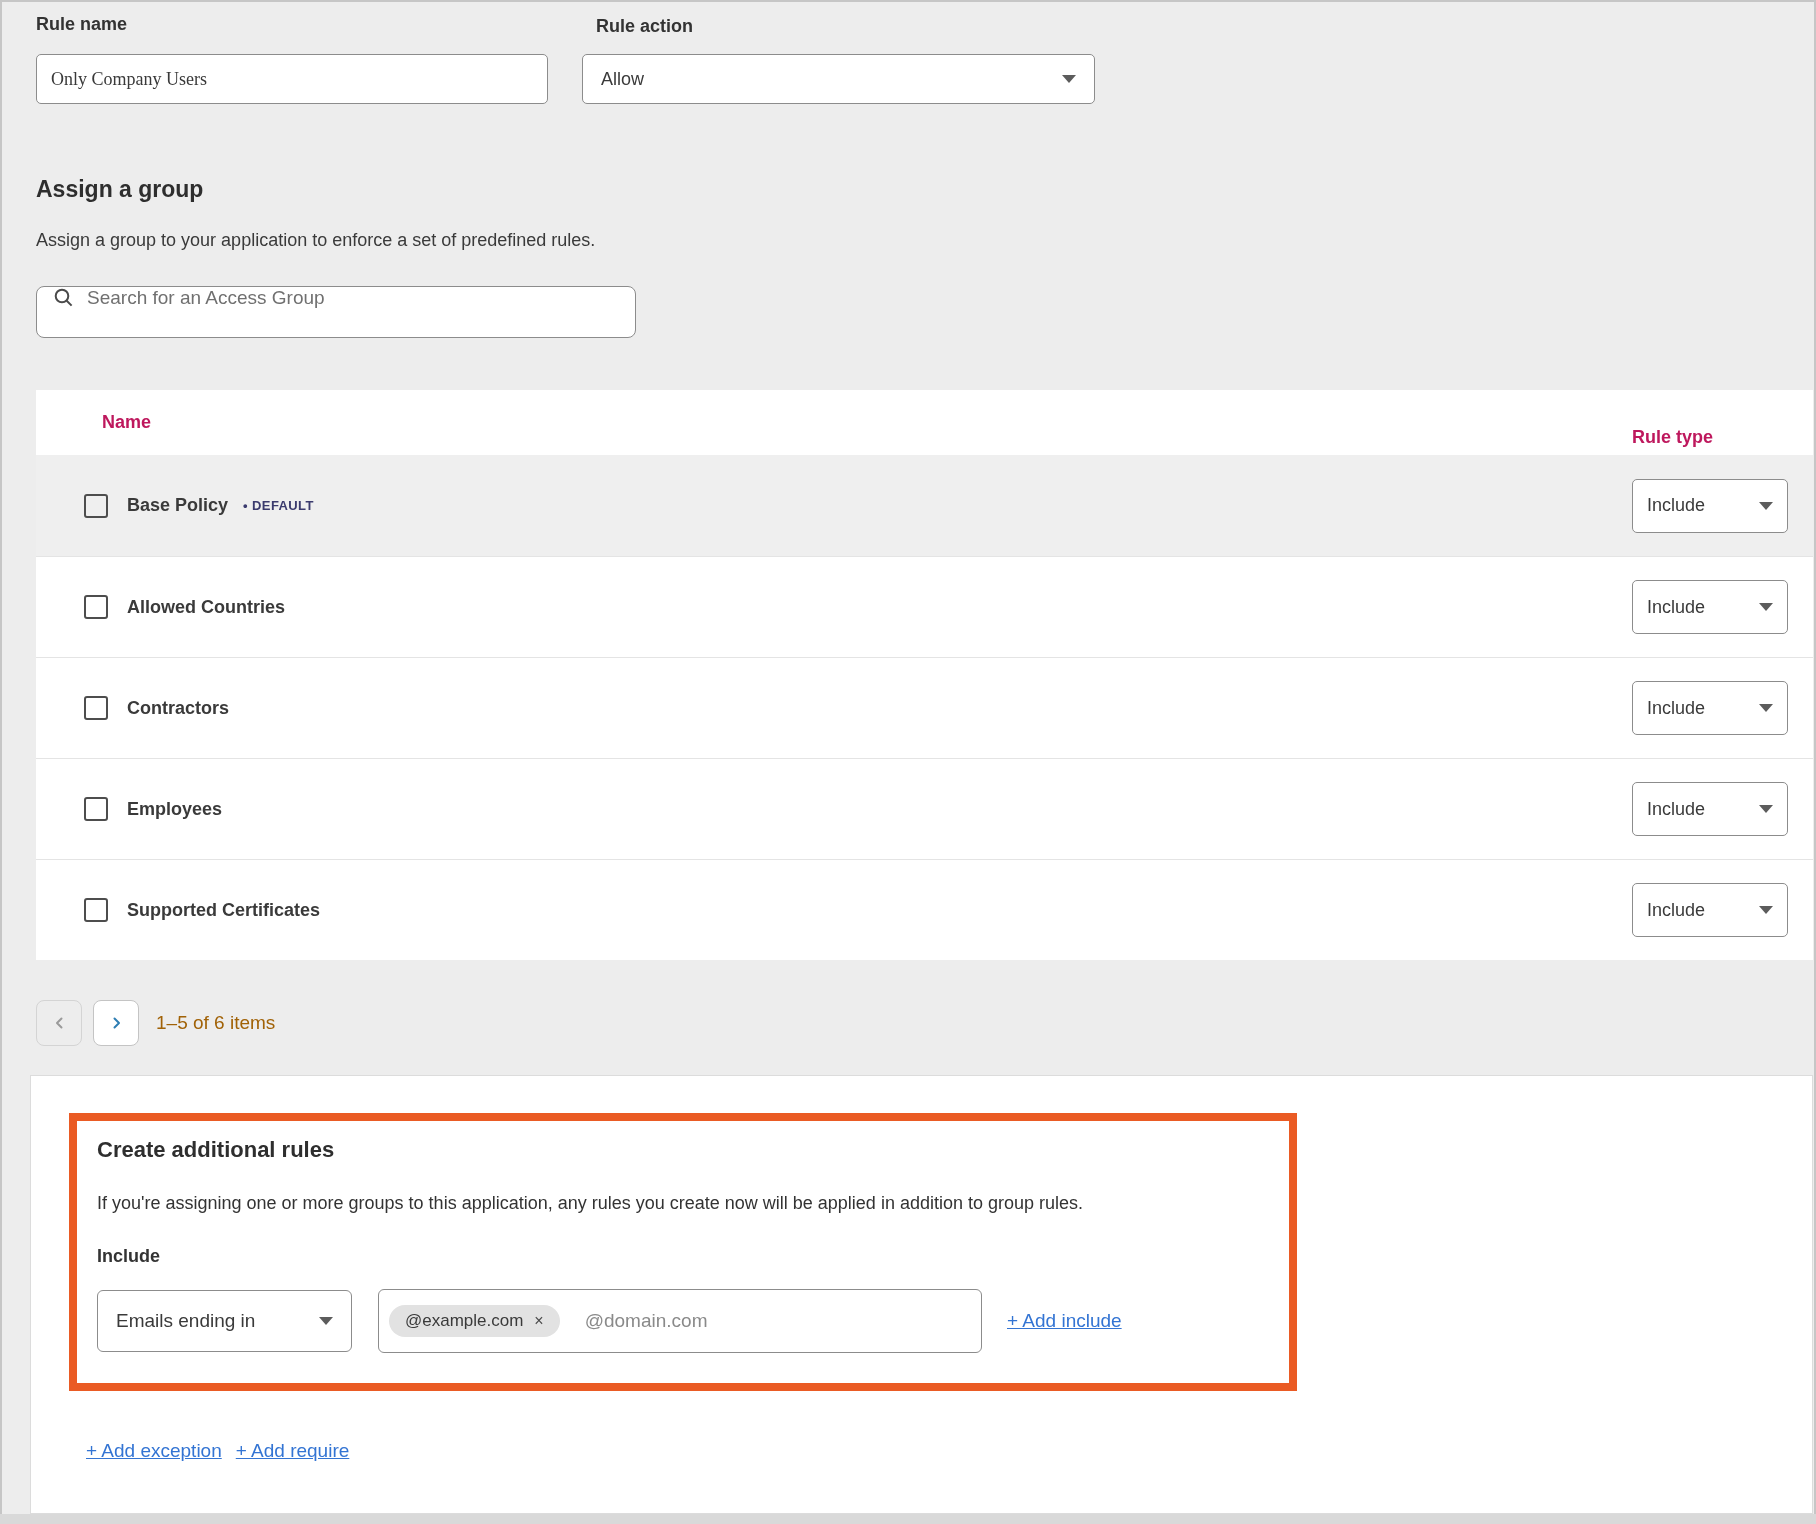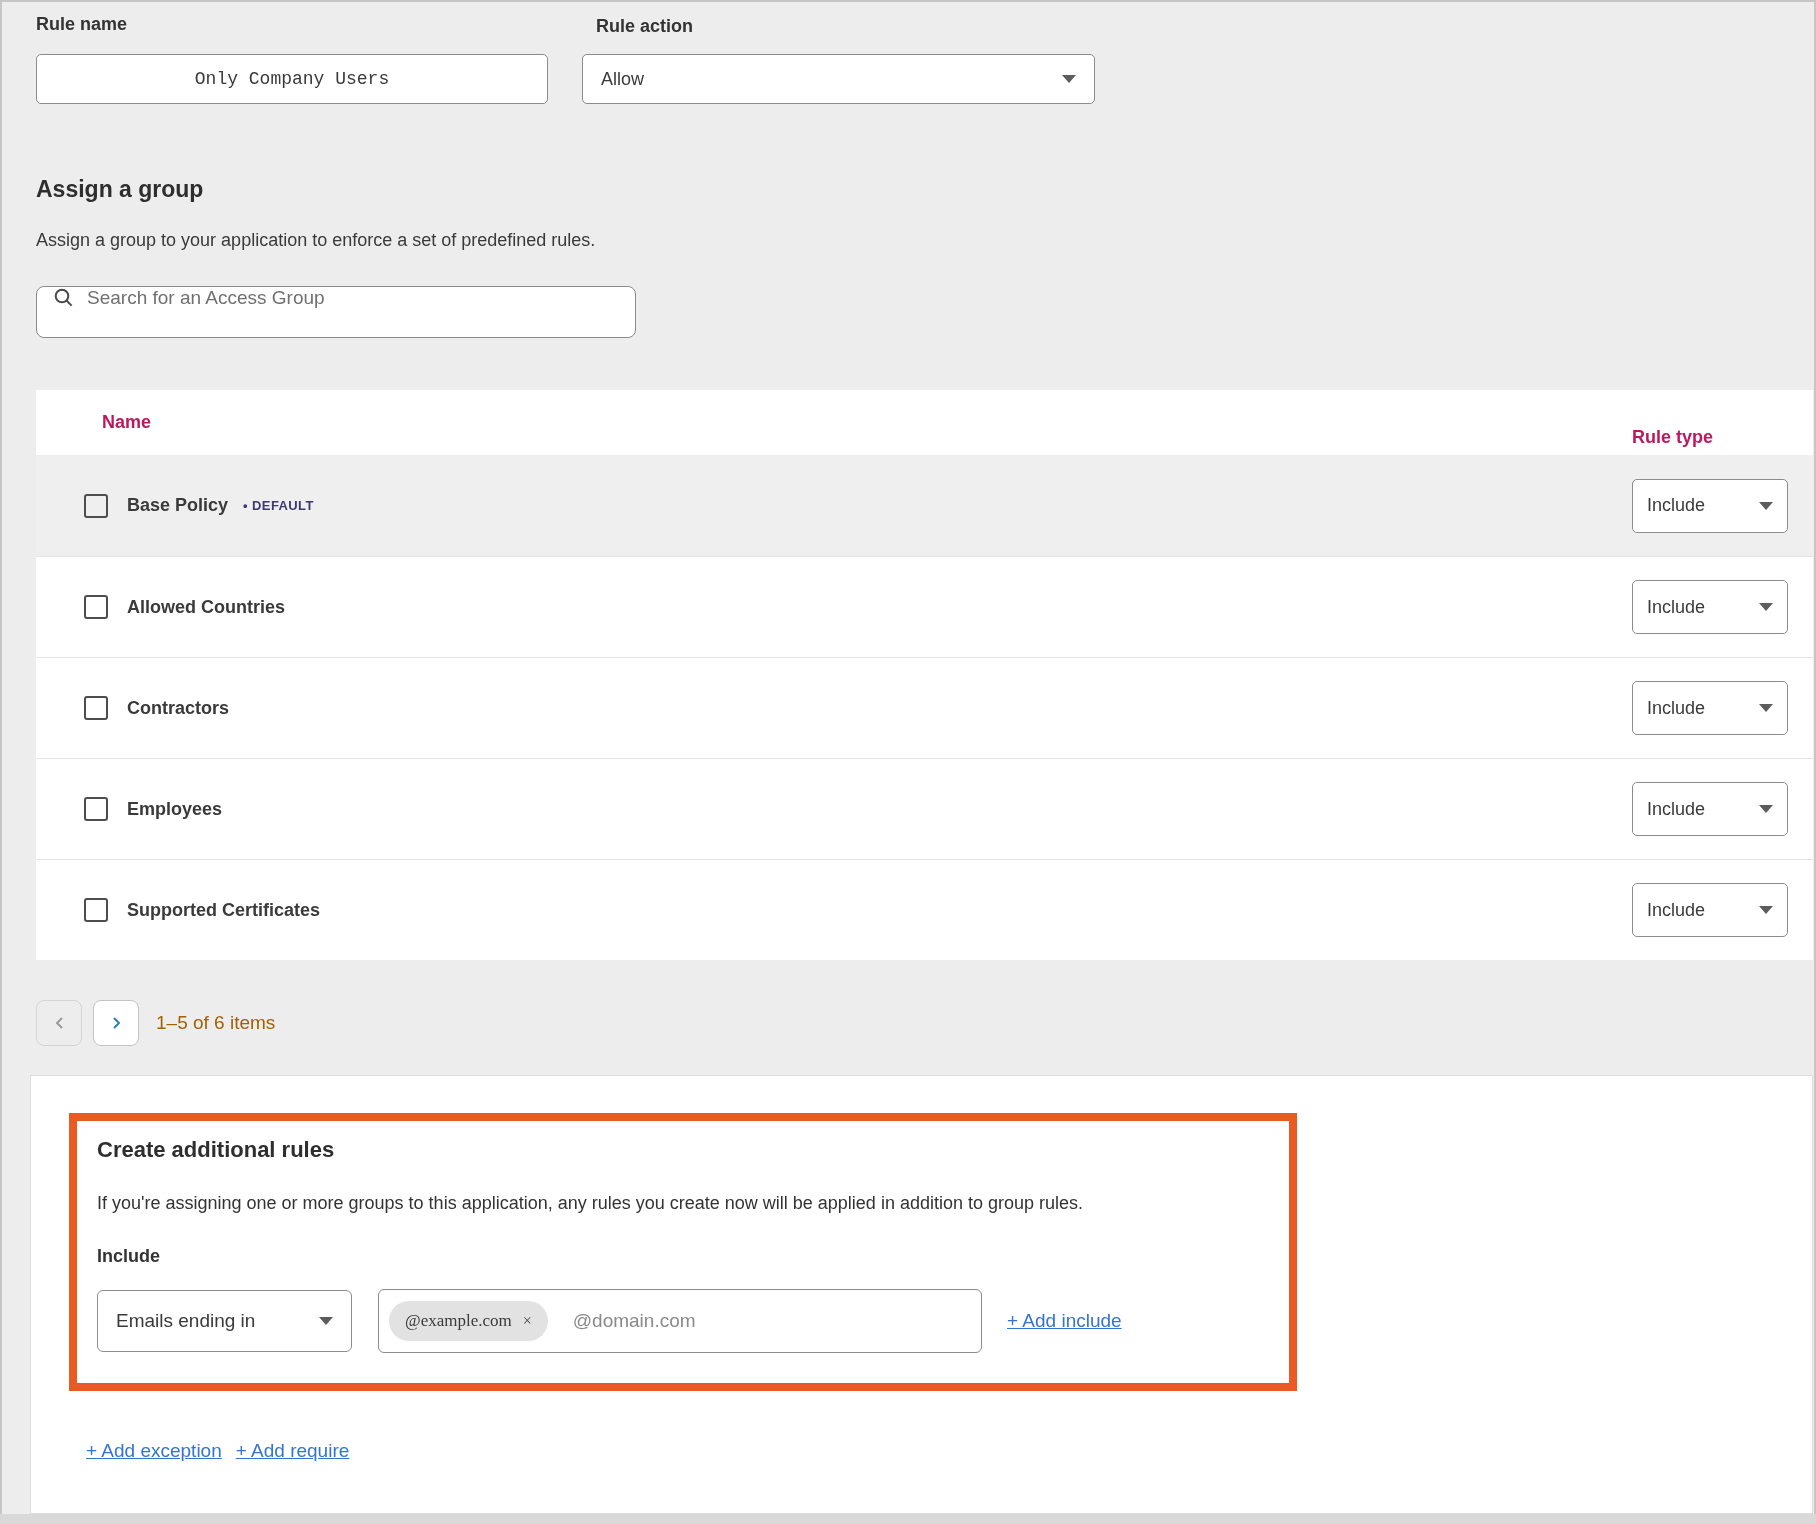--- a/index.html
+++ b/index.html
@@ -14,22 +14,22 @@
   .viewport {
     position:absolute; inset:0;
     box-shadow: inset 0 0 0 2px #c6c6c6;
   }
   .label {
     position:absolute; font-size:18px; font-weight:700; color:#333;
   }
   .text-input {
     position:absolute; height:50px; background:#fff;
     border:1px solid #8c8c8c; border-radius:5px;
-    font-family:Liberation Mono, monospace;
-    font-size:18px; color:#3a3a3a; padding:0 14px; outline:none;text-align:center;
+    font-family:Liberation Serif, serif;
+    font-size:18px; color:#3a3a3a; padding:0 14px; outline:none;
   }
   .select {
     position:absolute; height:50px; background:#fff;
     border:1px solid #8c8c8c; border-radius:5px;
     display:flex; align-items:center; justify-content:space-between;
     padding:0 18px; font-size:18px; color:#3a3a3a; cursor:pointer;
     font-family:"Liberation Sans", sans-serif;
   }
   .caret {
     width:0; height:0;
@@ -111,23 +111,23 @@
   .rule-builder { display:flex; align-items:center; margin-top:22px; }
   .select.condition {
     position:relative; width:255px; height:62px; border-radius:6px; font-size:19px;
   }
   .email-input {
     position:relative; width:604px; height:64px; margin-left:26px;
     background:#fff; border:1px solid #8c8c8c; border-radius:6px;
     display:flex; align-items:center; padding-left:10px;
   }
   .tag-pill {
-    height:40px; background:#e2e2e2; border-radius:22px;
+    height:32px; background:#e2e2e2; border-radius:22px;
     display:flex; align-items:center; padding:0 16px;
-    font-size:17px; color:#3a3a3a; flex:0 0 auto;font-family:Liberation Serif, serif;
+    font-size:17px; color:#3a3a3a; flex:0 0 auto;
   }
   .tag-pill .tag-close {
     margin-left:11px; font-size:16px; color:#4a4a4a; cursor:pointer; line-height:1;
   }
   .email-input input {
     border:none; outline:none; flex:1; margin-left:25px; min-width:0;
     font-family:"Liberation Sans", sans-serif;
     font-size:19px; color:#3a3a3a; background:transparent;
   }
   .email-input input::placeholder { color:#8a8a8a; }

